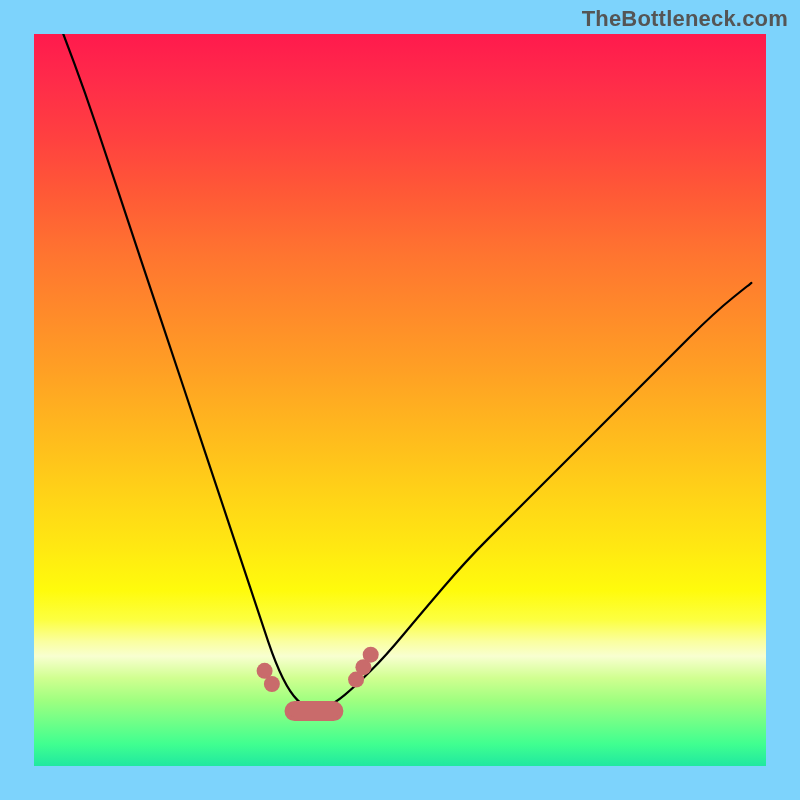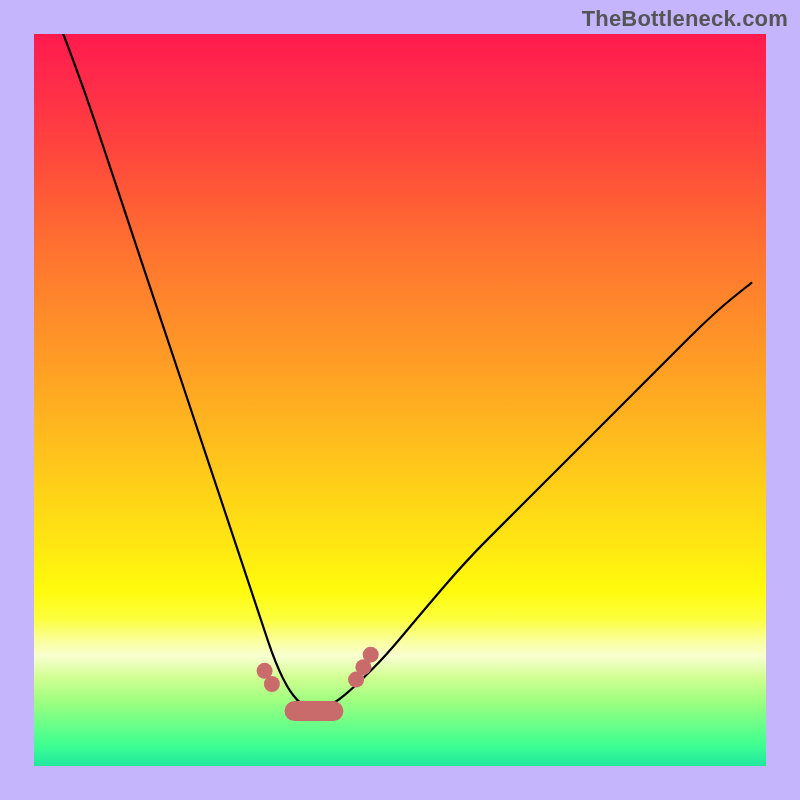--- a/index.html
+++ b/index.html
@@ -6,21 +6,21 @@
     margin: 0;
     padding: 0;
     width: 800px;
     height: 800px;
     overflow: hidden;
   }
   .container {
     position: relative;
     width: 800px;
     height: 800px;
-    background: #c4b5fd;
+    background: #7dd3fc;
   }
   .plot-area {
     position: absolute;
     left: 34px;
     top: 34px;
     width: 732px;
     height: 732px;
     background: linear-gradient(to bottom,
       #ff1a4d 0%,
       #ff2a4a 6%,

